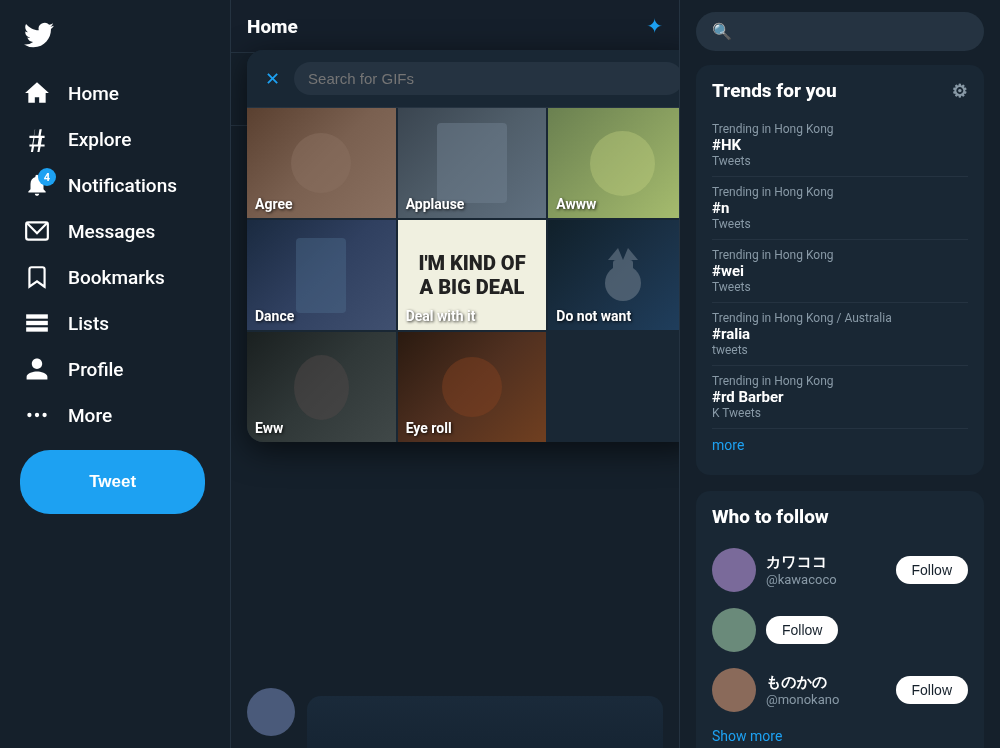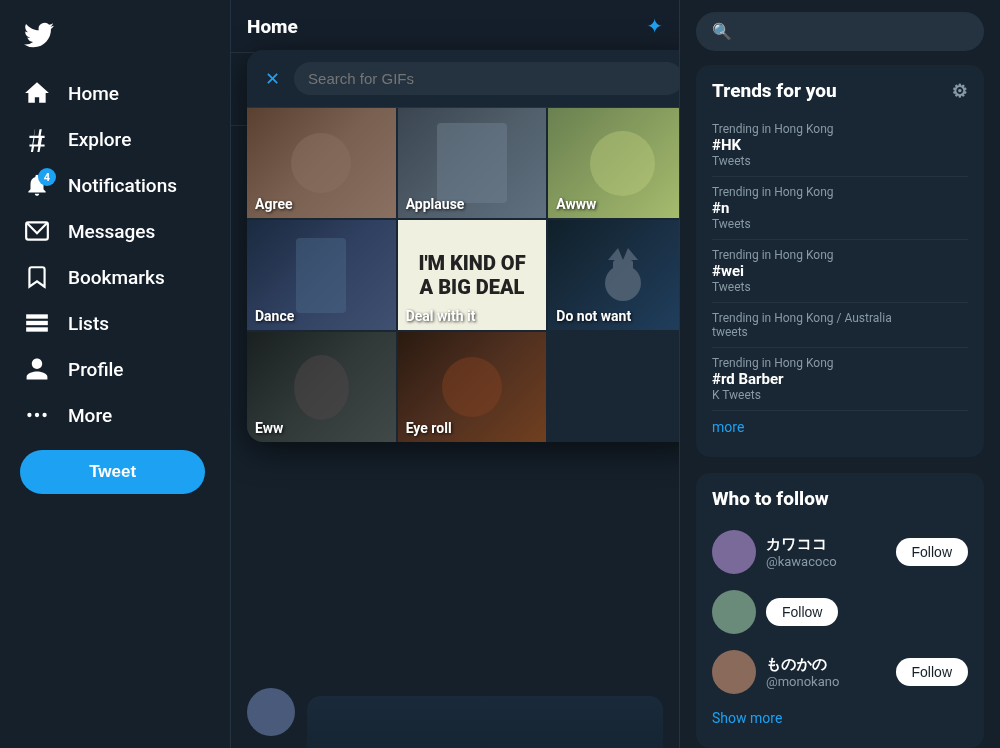--- a/index.html
+++ b/index.html
@@ -63,21 +63,21 @@
       display: flex;
       align-items: center;
       justify-content: center;
       font-weight: bold;
     }
     .tweet-btn {
       background: #1da1f2;
       color: #fff;
       border: none;
       border-radius: 30px;
-      padding: 12px 0;
+      padding: 22px 0;
       width: 90%;
       font-size: 17px;
       font-weight: bold;
       cursor: pointer;
       margin-top: 12px;
       margin-left: 8px;
     }
 
     
     .main {
@@ -512,20 +512,21 @@
       <div class="trend-name">#n</div>
       <div class="trend-count">Tweets</div>
     </div>
     <div class="trend-item">
       <div class="trend-location">Trending in Hong Kong</div>
       <div class="trend-name">#wei</div>
       <div class="trend-count">Tweets</div>
     </div>
     <div class="trend-item">
       <div class="trend-location">Trending in Hong Kong / Australia</div>
+      <div class="trend-name">#ralia</div>
       <div class="trend-count">tweets</div>
     </div>
     <div class="trend-item">
       <div class="trend-location">Trending in Hong Kong</div>
       <div class="trend-name">#rd Barber</div>
       <div class="trend-count">K Tweets</div>
     </div>
     <div class="show-more">more</div>
   </div>
 

